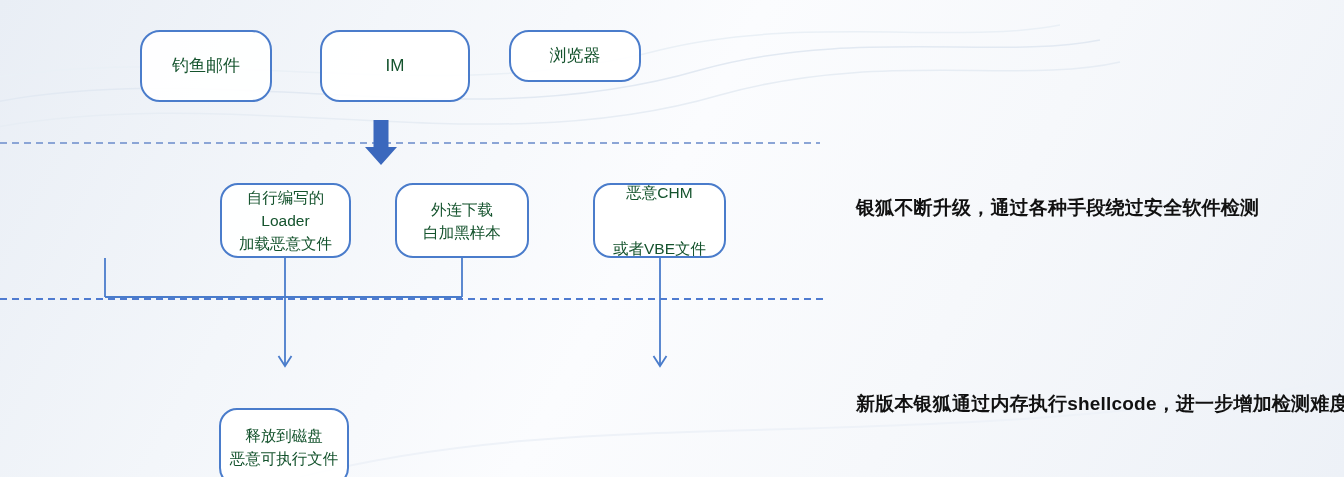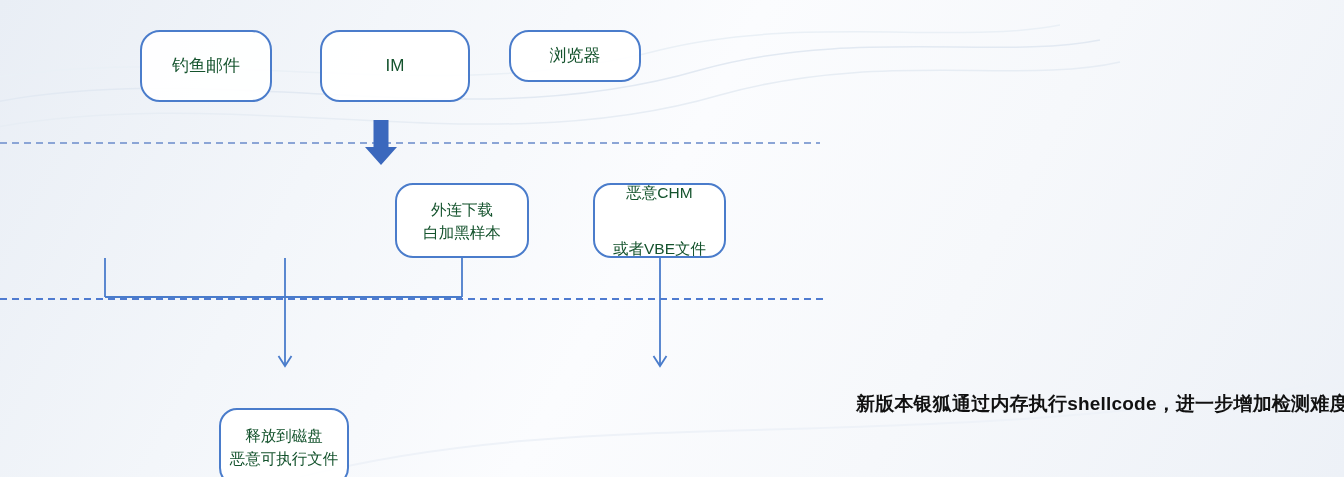--- a/index.html
+++ b/index.html
@@ -68,29 +68,35 @@
   <div class="node top n-phish">
     <span>钓鱼邮件</span>
   </div>
   <div class="node top n-im">
     <span>IM</span>
   </div>
   <div class="node top n-browser">
     <span>浏览器</span>
   </div>
 
+  <div class="node mid n-loader">
+    <span>自行编写的</span>
+    <span>Loader</span>
+    <span>加载恶意文件</span>
+  </div>
   <div class="node mid n-download">
     <span>外连下载</span>
     <span>白加黑样本</span>
   </div>
   <div class="node mid n-chm">
     <span>恶意CHM</span>
     <span>或者VBE文件</span>
   </div>
 
   <div class="node bot n-disk">
     <span>释放到磁盘</span>
     <span>恶意可执行文件</span>
   </div>
 
+  <div class="note note-2">银狐不断升级，通过各种手段绕过安全软件检测</div>
   <div class="note note-3">新版本银狐通过内存执行shellcode，进一步增加检测难度</div>
 
 </div>
 
 </body></html>

